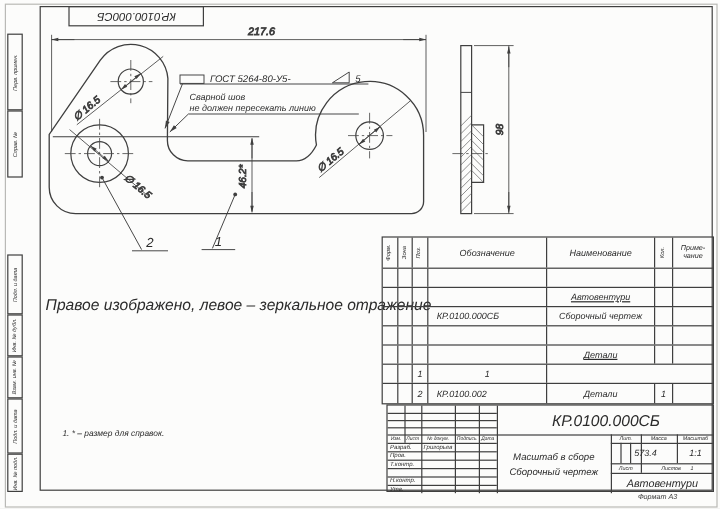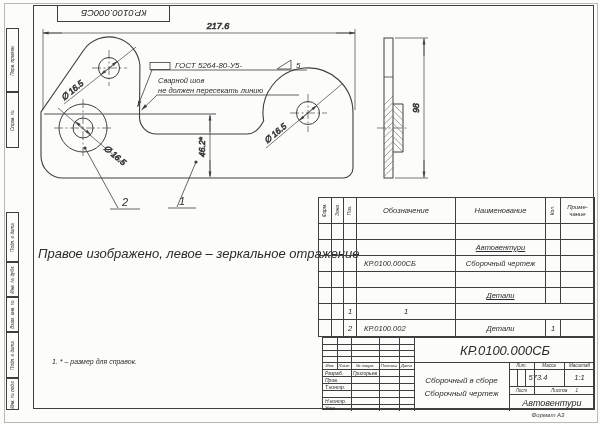--- a/index.html
+++ b/index.html
@@ -338,21 +338,21 @@
     <div class="t" style="left:2px;top:39px;font-size:5px;">Пров.</div>
     <div class="t" style="left:30px;top:39px;font-size:5px;"></div>
     <div class="t" style="left:2px;top:46px;font-size:5px;">Т.контр.</div>
     <div class="t" style="left:2px;top:53px;font-size:5px;"></div>
     <div class="t" style="left:2px;top:60px;font-size:5px;">Н.контр.</div>
     <div class="t" style="left:2px;top:67px;font-size:5px;">Утв.</div>
 
     <div class="t ctr" style="left:91px;top:0;width:182px;height:24px;font-size:13px;">КР.0100.000СБ</div>
 
     <div style="position:absolute;left:91px;top:24px;width:95px;height:49px;display:flex;flex-direction:column;align-items:center;justify-content:center;gap:4px;">
-      <span class="t" style="position:static;font-size:8px;">Сборочный в сборе</span>
+      <span class="t" style="position:static;font-size:8px;">Масштаб в сборе</span>
       <span class="t" style="position:static;font-size:8px;">Сборочный чертеж</span>
     </div>
 
     <div class="t ctr" style="left:186px;top:24px;width:25px;height:7px;font-size:4.5px;">Лит.</div>
     <div class="t ctr" style="left:211px;top:24px;width:30px;height:7px;font-size:4.5px;">Масса</div>
     <div class="t ctr" style="left:241px;top:24px;width:31px;height:7px;font-size:4.5px;">Масштаб</div>
     <div class="t ctr" style="left:200px;top:31px;width:30px;height:17px;font-size:7.5px;">573.4</div>
     <div class="t ctr" style="left:241px;top:31px;width:31px;height:17px;font-size:7.5px;">1:1</div>
 
     <div class="t ctr" style="left:186px;top:48px;width:25px;height:8px;font-size:4.5px;">Лист</div>

